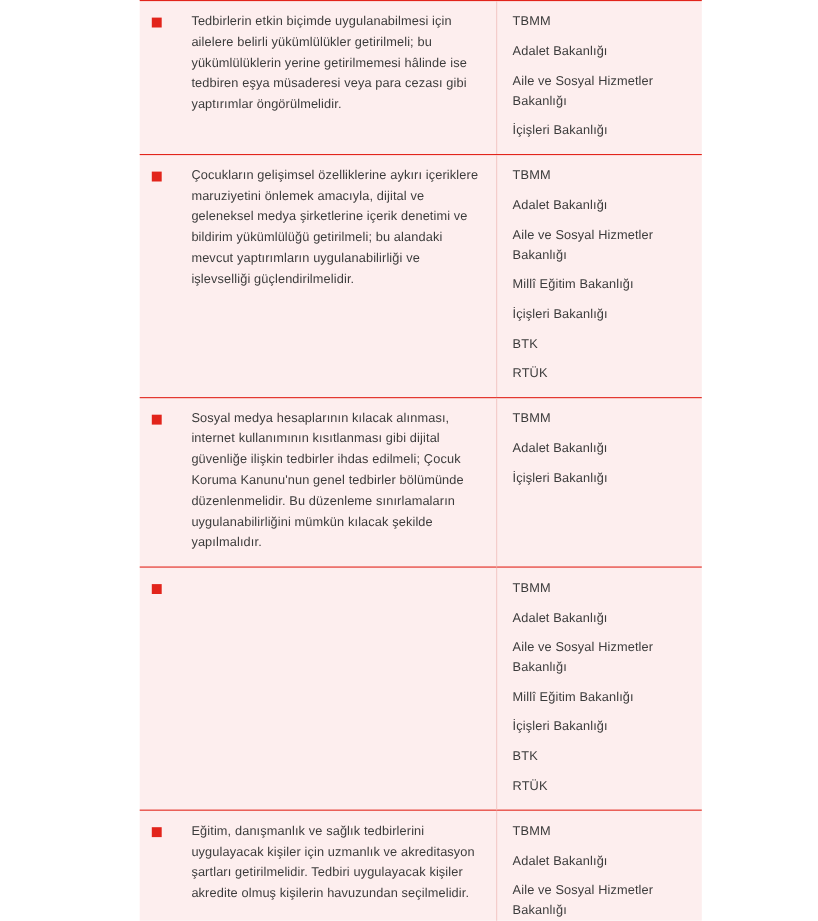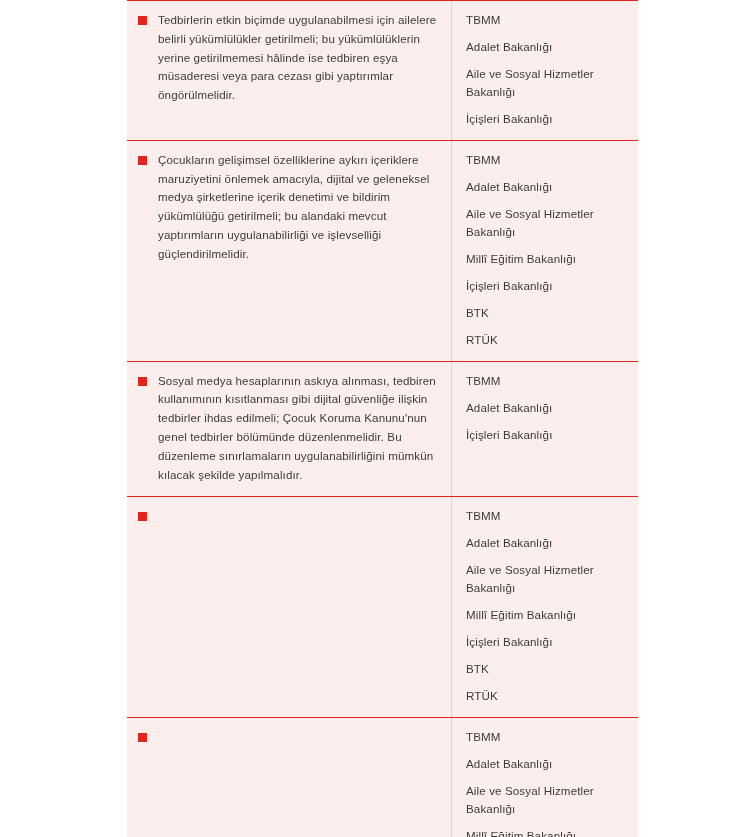--- a/index.html
+++ b/index.html
@@ -37,20 +37,21 @@
   .row.last {
     border-bottom: 1.6px solid #e2241b;
   }
   .col-action {
     width: 325px;
     box-sizing: border-box;
     padding: 10px 14px 12px 11px;
     display: flex;
     align-items: flex-start;
     border-right: 1px solid #f3c9c7;
+    gap: 16px;
   }
   .bullet {
     width: 9px;
     height: 9px;
     background: #e2241b;
     flex: 0 0 auto;
     margin-top: 5px;
     margin-right: 11px;
   }
   .action-text {
@@ -106,21 +107,21 @@
         <div class="org-item">Millî Eğitim Bakanlığı</div>
         <div class="org-item">İçişleri Bakanlığı</div>
         <div class="org-item">BTK</div>
         <div class="org-item">RTÜK</div>
       </div>
     </div>
 
     <div class="row">
       <div class="col-action">
         <span class="bullet"></span>
-        <span class="action-text">Sosyal medya hesaplarının askıya alınması, tedbiren kullanımının kısıtlanması gibi dijital güvenliğe ilişkin tedbirler ihdas edilmeli; Çocuk Koruma Kanunu'nun genel tedbirler bölümünde düzenlenmelidir. Bu düzenleme sınırlamaların uygulanabilirliğini mümkün kılacak şekilde yapılmalıdır.</span>
+        <span class="action-text">Sosyal medya hesaplarının kılacak alınması, internet kullanımının kısıtlanması gibi dijital güvenliğe ilişkin tedbirler ihdas edilmeli; Çocuk Koruma Kanunu'nun genel tedbirler bölümünde düzenlenmelidir. Bu düzenleme sınırlamaların uygulanabilirliğini mümkün kılacak şekilde yapılmalıdır.</span>
       </div>
       <div class="col-org">
         <div class="org-item">TBMM</div>
         <div class="org-item">Adalet Bakanlığı</div>
         <div class="org-item">İçişleri Bakanlığı</div>
       </div>
     </div>
 
     <div class="row">
       <div class="col-action">
@@ -133,20 +134,21 @@
         <div class="org-item">Millî Eğitim Bakanlığı</div>
         <div class="org-item">İçişleri Bakanlığı</div>
         <div class="org-item">BTK</div>
         <div class="org-item">RTÜK</div>
       </div>
     </div>
 
     <div class="row last">
       <div class="col-action">
         <span class="bullet"></span>
+        <span class="action-text">Eğitim, danışmanlık ve sağlık tedbirlerini uygulayacak kişiler için uzmanlık ve akreditasyon şartları getirilmelidir. Tedbiri uygulayacak kişiler akredite olmuş kişilerin havuzundan seçilmelidir.</span>
       </div>
       <div class="col-org">
         <div class="org-item">TBMM</div>
         <div class="org-item">Adalet Bakanlığı</div>
         <div class="org-item">Aile ve Sosyal Hizmetler Bakanlığı</div>
         <div class="org-item">Millî Eğitim Bakanlığı</div>
 
       </div>
     </div>
 

